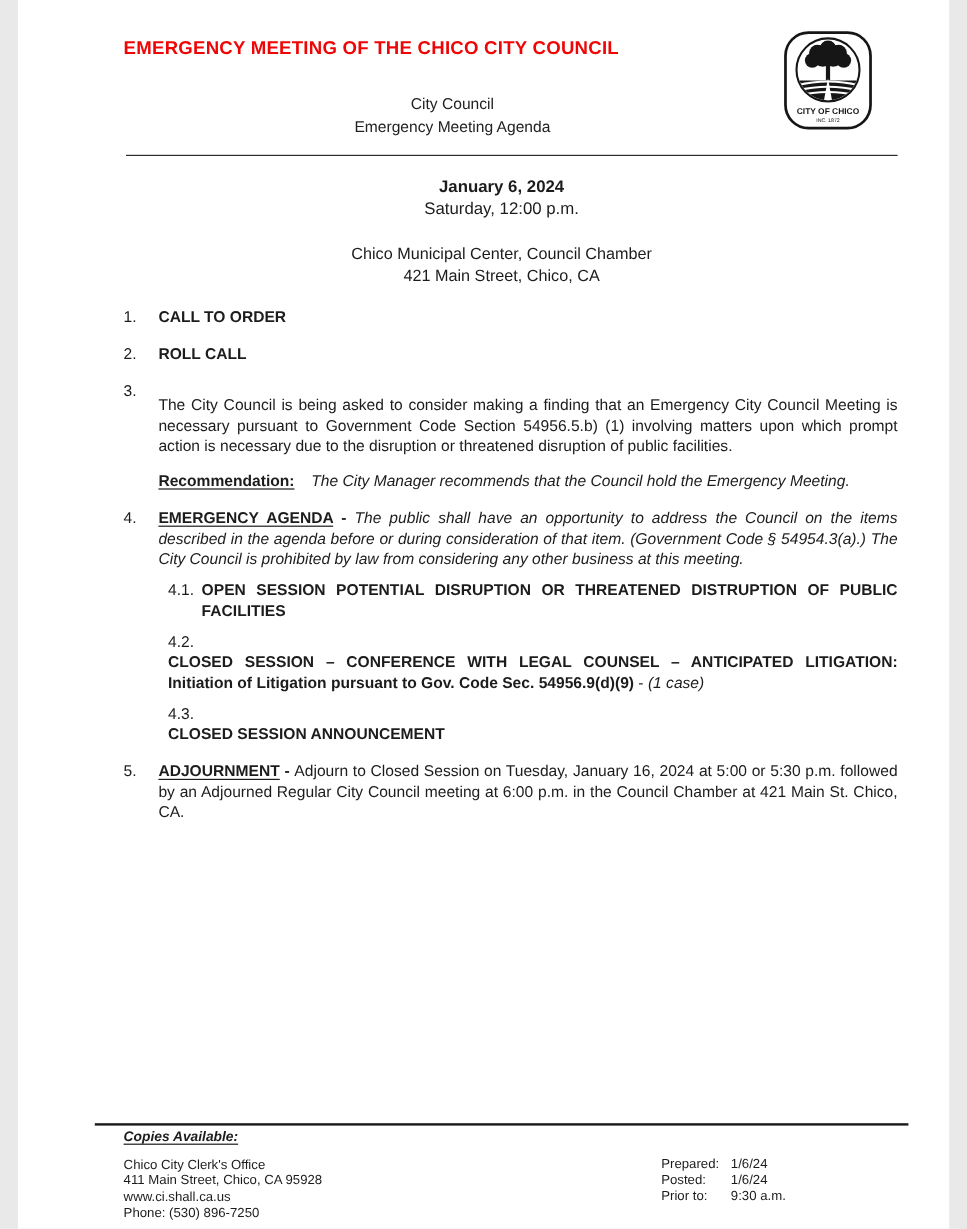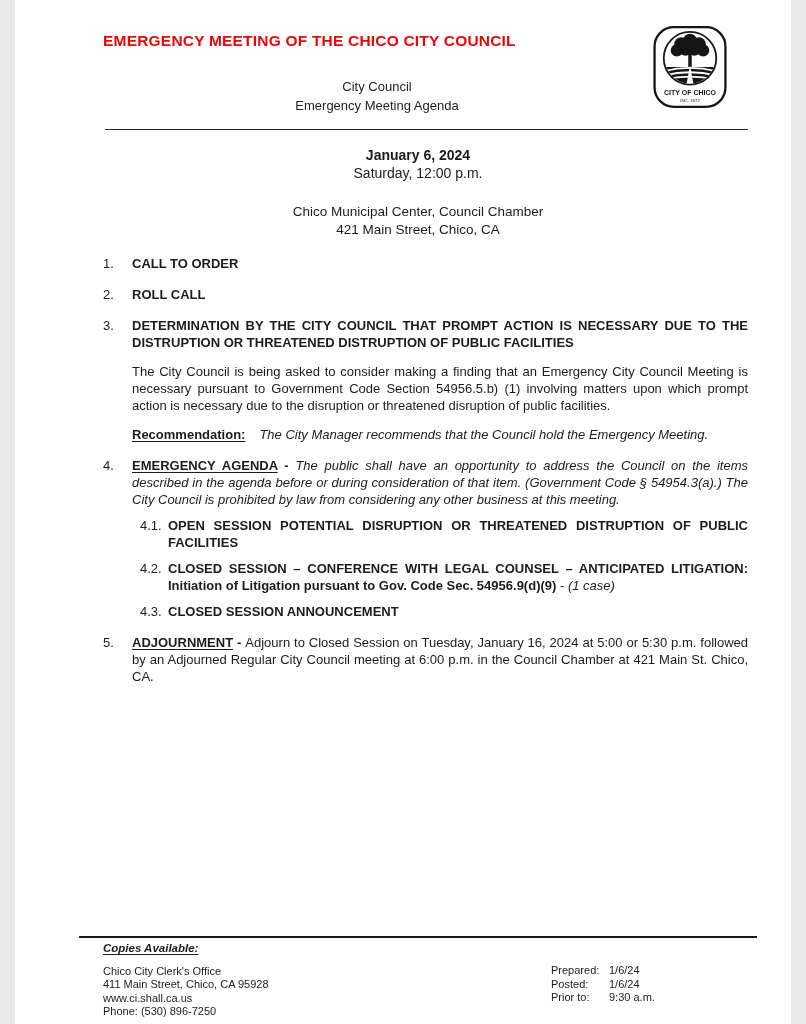--- a/index.html
+++ b/index.html
@@ -43,21 +43,21 @@
   .item{display:flex;margin-bottom:14px;}
   .inum{width:29px;flex:none;}
   .ibody{flex:1;min-width:0;}
   .b{font-weight:bold;}
   .i{font-style:italic;text-align:right;}
   .u{text-decoration:underline;text-underline-offset:2px;}
   .j{text-align:justify;}
   .para{margin:12px 0 0 0;}
   .rec-label{margin-right:14px;}
   .sub{display:flex;margin-top:9px;margin-left:8px;}
-  .sub + .sub{}
+  .sub + .sub{flex-direction:column;}
   .subnum{width:28px;flex:none;}
   .subbody{flex:1;min-width:0;}
   .item-adjournment{margin-top:13px;}
   .footer{
     position:absolute;left:64px;top:936px;width:678px;
     font-size:11px;line-height:13.5px;
   }
   .footer-rule{border-top:2.5px solid #1a1a1a;}
   .copies{
     display:inline-block;margin:4px 0 0 24px;
@@ -133,21 +133,20 @@
     </div>
 
     <div class="item">
       <div class="inum">2.</div>
       <div class="ibody"><span class="b">ROLL CALL</span></div>
     </div>
 
     <div class="item">
       <div class="inum">3.</div>
       <div class="ibody">
-        <div class="b j">DETERMINATION BY THE CITY COUNCIL THAT PROMPT ACTION IS NECESSARY DUE TO THE DISTRUPTION OR THREATENED DISTRUPTION OF PUBLIC FACILITIES</div>
         <p class="para j">The City Council is being asked to consider making a finding that an Emergency City Council Meeting is necessary pursuant to Government Code Section 54956.5.b) (1) involving matters upon which prompt action is necessary due to the disruption or threatened disruption of public facilities.</p>
         <p class="para">
           <span class="b u rec-label">Recommendation:</span><span class="i">The City Manager recommends that the Council hold the Emergency Meeting.</span>
         </p>
       </div>
     </div>
 
     <div class="item">
       <div class="inum">4.</div>
       <div class="ibody">

